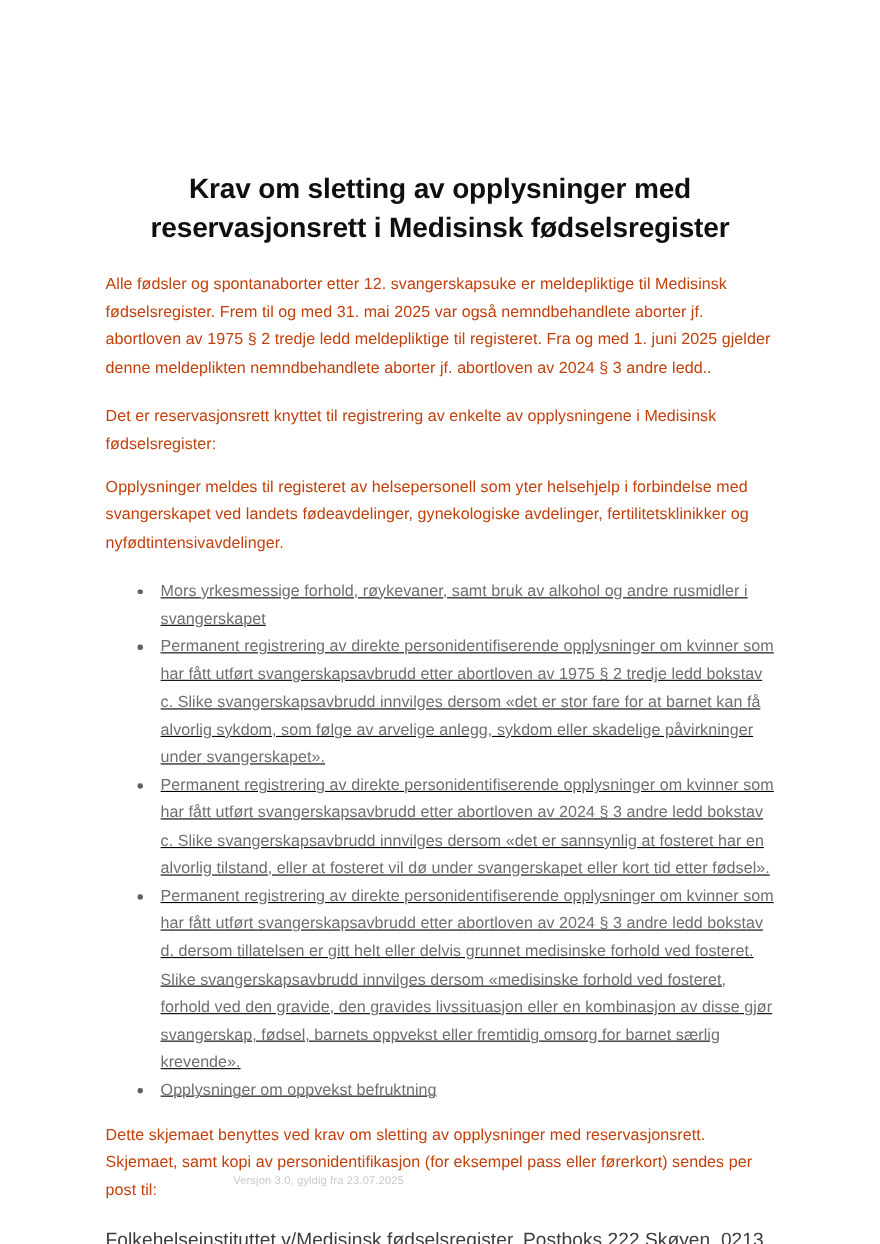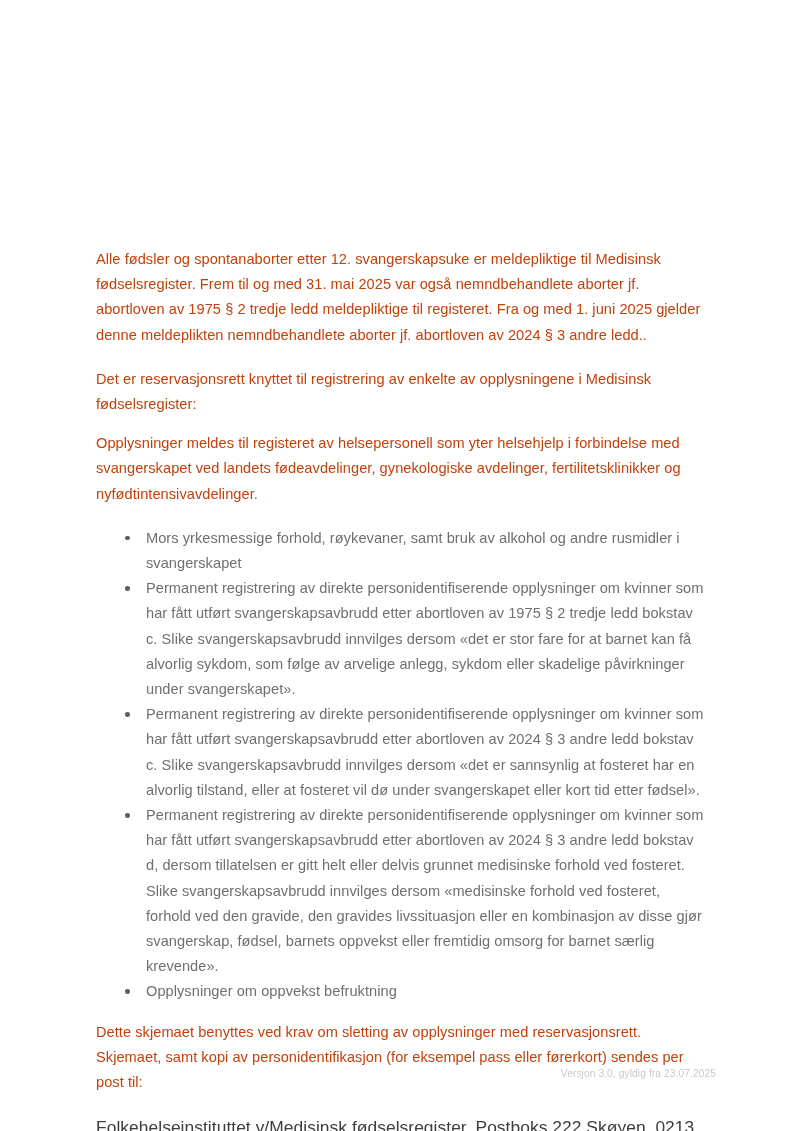--- a/index.html
+++ b/index.html
@@ -76,20 +76,21 @@
     line-height: 25.2px;
     color: #c2410c;
     letter-spacing: 0.05px;
   }
   p.para.tight { margin-bottom: 14px; }
 
   ul.bullets {
     list-style: none;
     margin: 0 0 15px 0;
     padding: 0;
+    text-decoration: underline;
   }
   ul.bullets li {
     position: relative;
     padding-left: 50px;
     margin: 0 0 0 0;
     font-size: 14.6px;
     line-height: 25.2px;
     color: #6f6f6f;
     letter-spacing: 0.05px;
   }
@@ -110,36 +111,40 @@
     color: #3c3c3c;
     letter-spacing: 0.05px;
   }
 
   
   .footer {
     position: absolute;
     left: 96px;
     right: 84px;
     top: 1068px;
-    text-align: right;
+    text-align: left;
     font-size: 10.2px;
     color: #c9c9c9;
     letter-spacing: 0.1px;
   }
   .footer .ftxt {
     display: inline-block;
     margin-left: 116px;
   }
 </style>
 </head>
 <body>
 
 <div class="page">
 
 
+  <h1 class="title">
+    <span class="tline">Krav om sletting av opplysninger med</span>
+    <span class="tline">reservasjonsrett i Medisinsk fødselsregister</span>
+  </h1>
 
   <div class="content">
 
     <p class="para">Alle fødsler og spontanaborter etter 12. svangerskapsuke er meldepliktige til Medisinsk fødselsregister. Frem til og med 31. mai 2025 var også nemndbehandlete aborter jf. abortloven av 1975 § 2 tredje ledd meldepliktige til registeret. Fra og med 1. juni 2025 gjelder denne meldeplikten nemndbehandlete aborter jf. abortloven av 2024 § 3 andre ledd..</p>
 
     <p class="para tight">Det er reservasjonsrett knyttet til registrering av enkelte av opplysningene i Medisinsk fødselsregister:</p>
 
     <p class="para">Opplysninger meldes til registeret av helsepersonell som yter helsehjelp i forbindelse med svangerskapet ved landets fødeavdelinger, gynekologiske avdelinger, fertilitetsklinikker og nyfødtintensivavdelinger.</p>
 
     <ul class="bullets">

